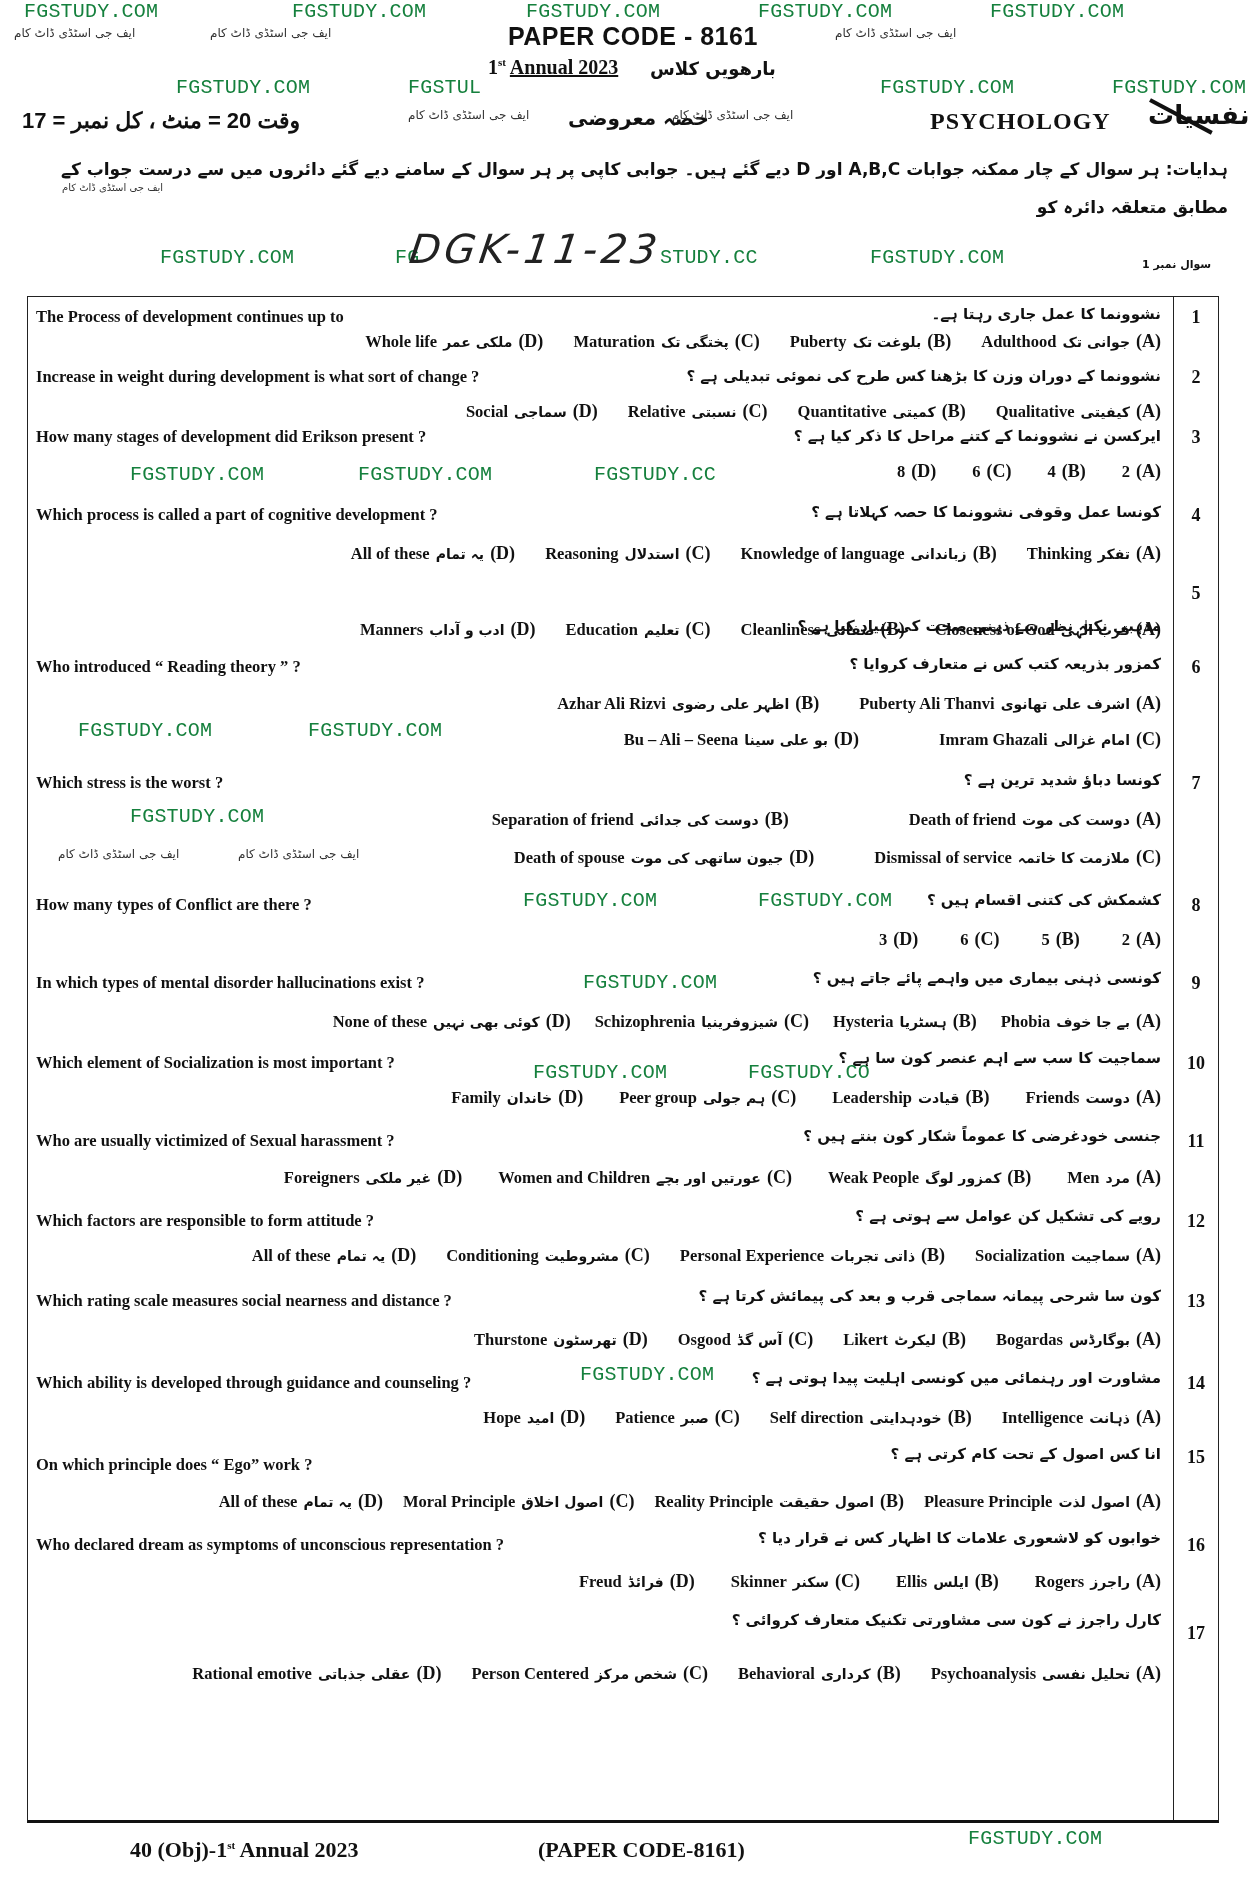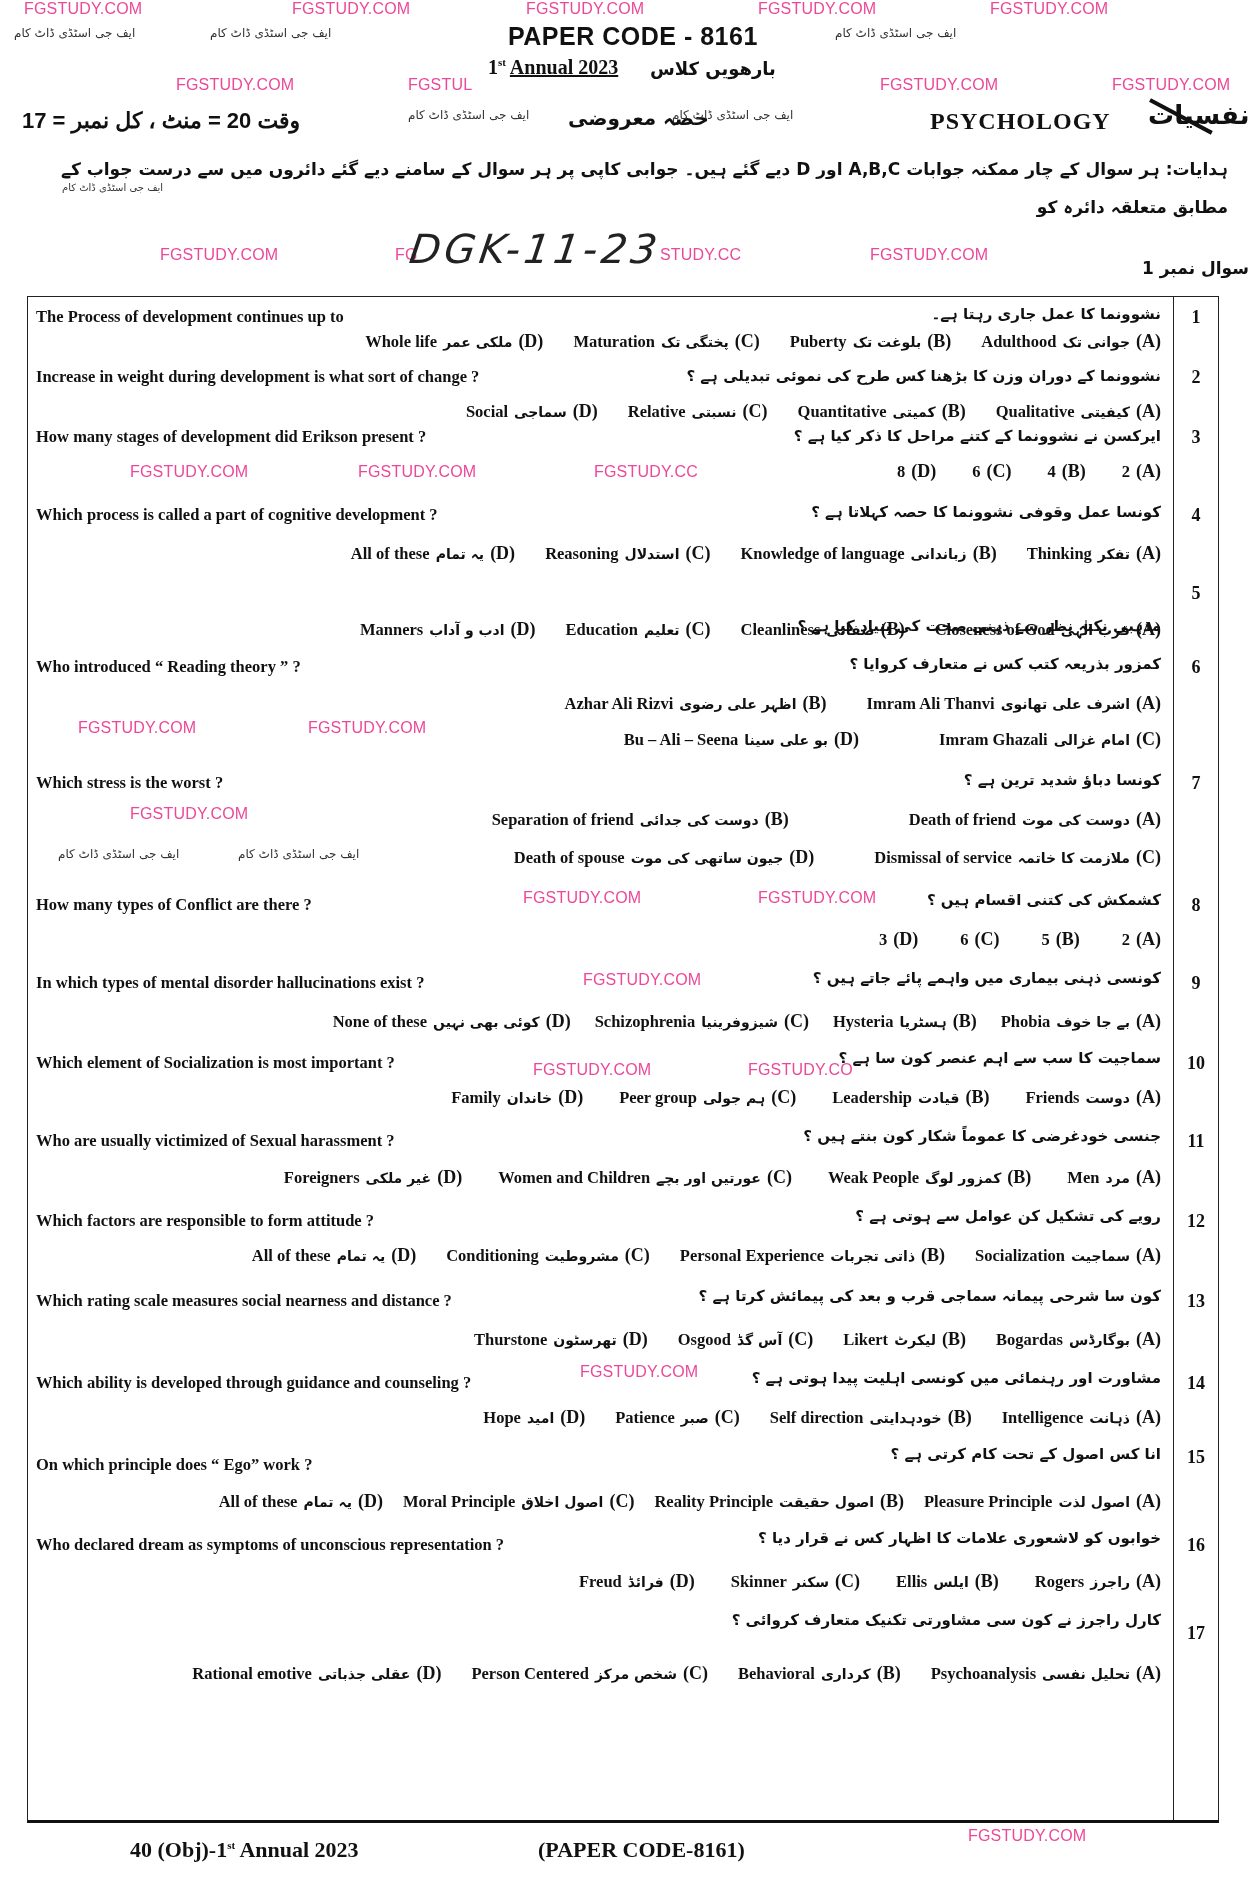--- a/index.html
+++ b/index.html
@@ -1,18 +1,18 @@
 <!DOCTYPE html>
 <html><head>
 <meta charset="utf-8">
 <style>
   html, body { margin:0; padding:0; background:#ffffff; }
   body { width:1250px; height:1897px; position:relative; overflow:hidden; color:#111;
          font-family:"Liberation Serif", "DejaVu Serif", serif; }
-  .wm { position:absolute; font-family:Liberation Sans, sans-serif; font-size:16px; color:#ec4899; letter-spacing:0.2px; }
+  .wm { position:absolute; font-family:Liberation Mono, monospace; font-size:20px; color:#15803d; letter-spacing:0.2px; }
   .wm-ur { position:absolute; font-family:"DejaVu Sans", sans-serif; font-size:12px; color:#333; direction:rtl; }
   .abs { position:absolute; }
   .code-title { font-family:"Liberation Sans", sans-serif; font-weight:bold; font-size:25px; letter-spacing:0.5px; }
   .annual { font-family:"Liberation Serif", serif; font-weight:bold; font-size:20px; }
   .annual sup { font-size:11px; }
   .annual u { text-decoration:underline; }
   .ur { direction:rtl; font-family:"DejaVu Sans", sans-serif; font-weight:bold; }
   .subject { font-family:"Liberation Serif", serif; font-weight:bold; font-size:24px; letter-spacing:1px; }
   .marks { font-family:"Liberation Sans", sans-serif; font-weight:bold; font-size:22px; }
   .handwritten { font-family:"DejaVu Sans", sans-serif; font-style:italic; font-size:40px; font-weight:300; letter-spacing:4px; color:#222; transform:skewX(-8deg); }
@@ -68,21 +68,21 @@
 <div class="abs instr" style="right:22px;top:150px;width:1210px;">
   <div>ہدایات: ہر سوال کے چار ممکنہ جوابات A,B,C اور D دیے گئے ہیں۔ جوابی کاپی پر ہر سوال کے سامنے دیے گئے دائروں میں سے درست جواب کے مطابق متعلقہ دائرہ کو</div>
 </div>
 <div class="wm-ur" style="left:62px;top:182px;font-size:10px;">ایف جی اسٹڈی ڈاٹ کام</div>
 
 <div class="wm" style="left:160px;top:246px;">FGSTUDY.COM</div>
 <div class="wm" style="left:395px;top:246px;">FG</div>
 <div class="abs handwritten" style="left:410px;top:226px;">DGK-11-23</div>
 <div class="wm" style="left:660px;top:246px;">STUDY.CC</div>
 <div class="wm" style="left:870px;top:246px;">FGSTUDY.COM</div>
-<div class="abs ur" style="left:1142px;top:258px;font-size:17px;">سوال نمبر 1</div>
+<div class="abs ur" style="left:1142px;top:258px;font-size:11px;">سوال نمبر 1</div>
 
 <div class="qtable">
   <div class="numcol"></div>
 
   <div class="q" style="top:0;height:62px;">
     <div class="q-en" style="top:10px;">The Process of development continues up to</div>
     <div class="q-ur" style="top:8px;">نشوونما کا عمل جاری رہتا ہے۔</div>
     <div class="opts" style="top:34px;">
       <div class="opt">
           <span class="lbl">(A)</span>
@@ -218,21 +218,21 @@
     <div class="q-num" style="top:8px;">5</div>
   </div>
 
   <div class="q" style="top:356px;height:110px;">
     <div class="q-en" style="top:4px;">Who introduced “ Reading theory ” ?</div>
     <div class="q-ur" style="top:2px;">کمزور بذریعہ کتب کس نے متعارف کروایا ؟</div>
     <div class="opts" style="top:40px;gap:40px;">
       <div class="opt">
           <span class="lbl">(A)</span>
           <span class="our">اشرف علی تھانوی</span>
-          <span class="oen">Imram Ali Thanvi</span>
+          <span class="oen">Puberty Ali Thanvi</span>
         </div>
       <div class="opt">
           <span class="lbl">(B)</span>
           <span class="our">اظہر علی رضوی</span>
           <span class="oen">Azhar Ali Rizvi</span>
         </div>
     </div>
     <div class="opts" style="top:76px;gap:80px;">
       <div class="opt">
           <span class="lbl">(C)</span>

